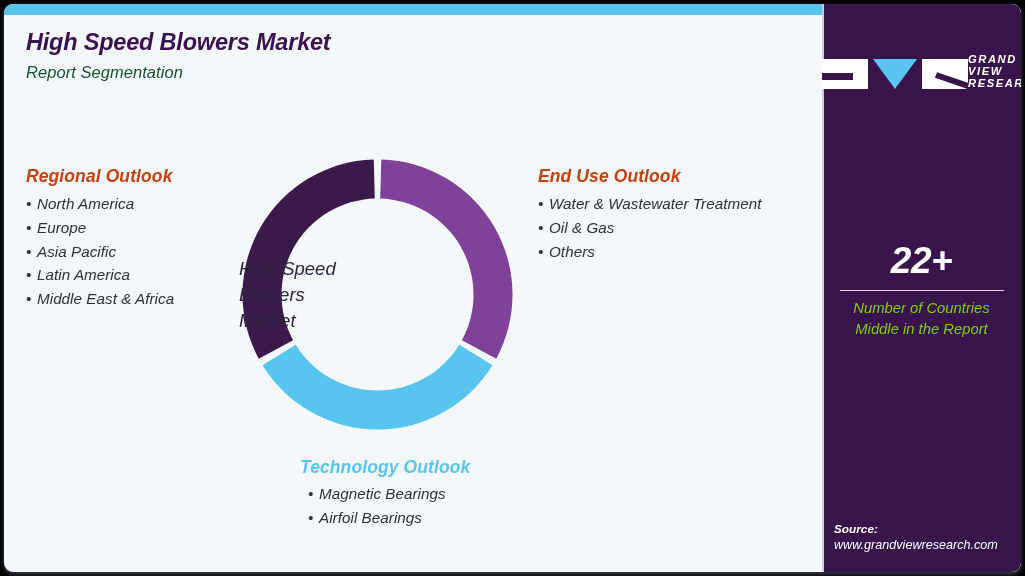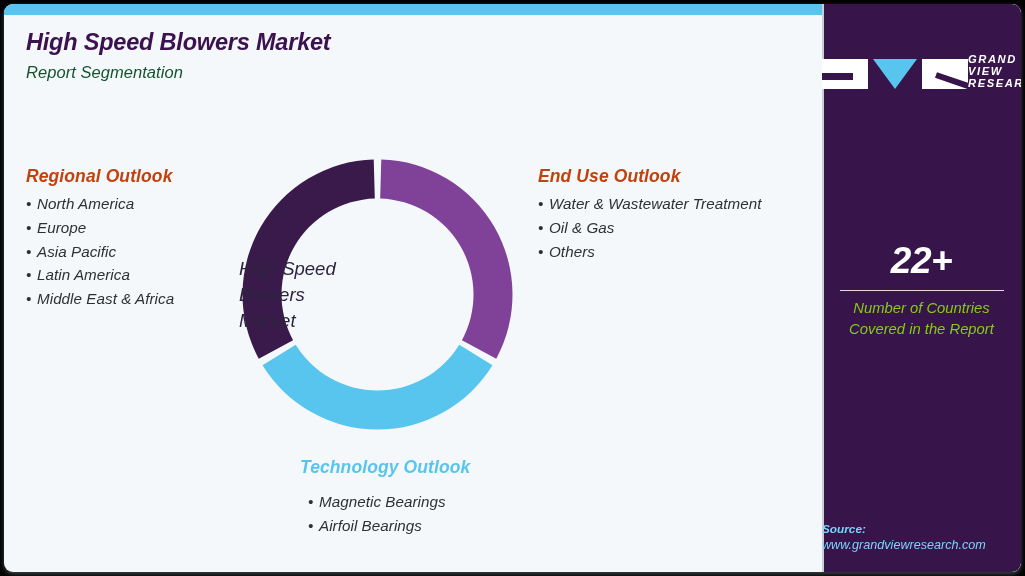--- a/index.html
+++ b/index.html
@@ -105,21 +105,21 @@
   }
   .outlook-enduse .outlook-title { color: #c2410c; }
 
   .outlook-technology {
     left: 296px;
     top: 453px;
   }
   .outlook-technology .outlook-title {
     color: #58c5ee;
     text-align: center;
-    margin-bottom: 12px;
+    margin-bottom: 4px;
   }
   .outlook-technology .outlook-list li { text-align: left; padding-left: 8px; }
 
   
   .donut-wrap {
     position: absolute;
     left: 235px;
     top: 152px;
     width: 277px;
     height: 277px;
@@ -251,24 +251,24 @@
   }
   .stat-label {
     font-size: 14.8px;
     color: #84cc16;
     line-height: 20.5px;
   }
 
   
   .source-block {
     position: absolute;
-    left: 0;
+    left: 12px;
     bottom: 18px;
     width: 185px;
-    color: #7dd3fc;
+    color: #ffffff;
   }
   .source-label {
     font-size: 11.8px;
     font-weight: bold;
     line-height: 16px;
   }
   .source-url {
     font-size: 12.6px;
     line-height: 17px;
   }
@@ -342,21 +342,21 @@
           <span class="logo-r"></span>
         </div>
         <div class="logo-wordmark">GRAND VIEW RESEARCH</div>
       </div>
 
       <div class="stat-block">
         <div class="stat-value">22+</div>
         <div class="stat-rule"></div>
         <div class="stat-label">
           <div>Number of Countries</div>
-          <div>Covered in the Report</div>
+          <div>Middle in the Report</div>
         </div>
       </div>
 
       <div class="source-block">
         <div class="source-label">Source:</div>
         <div class="source-url">www.grandviewresearch.com</div>
       </div>
     </div>
 
   </div>

